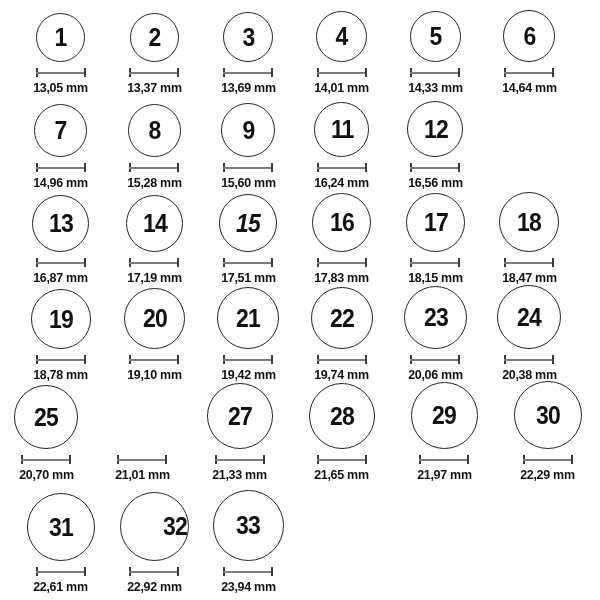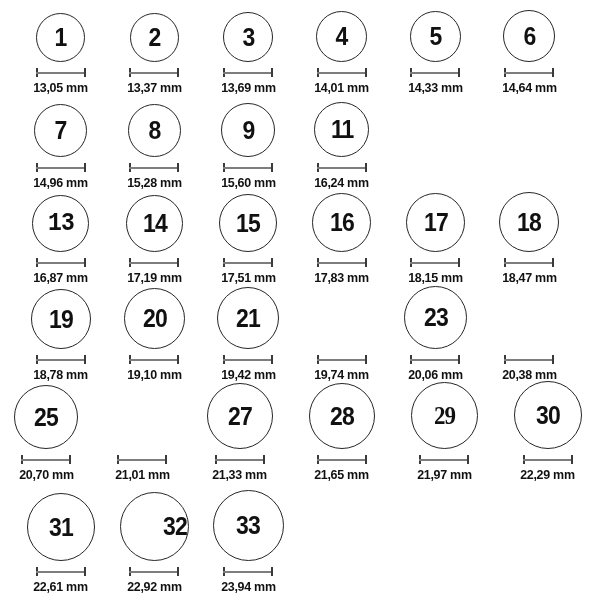--- a/index.html
+++ b/index.html
@@ -188,24 +188,35 @@
       <span class="num">11</span>
     </div>
     <div class="measure">
       <span class="tick tl"></span>
       <span class="rule"></span>
       <span class="tick tr"></span>
     </div>
     <div class="label">16,24 mm</div>
   </div>
 
+  <div class="cell">
+    <div class="circle" style="width: 56px; height: 56px;">
+      <span class="num">12</span>
+    </div>
+    <div class="measure">
+      <span class="tick tl"></span>
+      <span class="rule"></span>
+      <span class="tick tr"></span>
+    </div>
+    <div class="label">16,56 mm</div>
+  </div>
 </div>
     <div class="row" style="height: 95px;">
   <div class="cell">
-    <div class="circle" style="width: 57px; height: 57px; font-family: Liberation Mono, monospace;">
+    <div class="circle" style="width: 57px; height: 57px;">
       <span class="num">13</span>
     </div>
     <div class="measure">
       <span class="tick tl"></span>
       <span class="rule"></span>
       <span class="tick tr"></span>
     </div>
     <div class="label">16,87 mm</div>
   </div>
 
@@ -215,21 +226,21 @@
     </div>
     <div class="measure">
       <span class="tick tl"></span>
       <span class="rule"></span>
       <span class="tick tr"></span>
     </div>
     <div class="label">17,19 mm</div>
   </div>
 
   <div class="cell">
-    <div class="circle" style="width: 58px; height: 58px;">
+    <div class="circle" style="width: 58px; height: 58px; font-style: italic;">
       <span class="num">15</span>
     </div>
     <div class="measure">
       <span class="tick tl"></span>
       <span class="rule"></span>
       <span class="tick tr"></span>
     </div>
     <div class="label">17,51 mm</div>
   </div>
 
@@ -300,20 +311,23 @@
     </div>
     <div class="measure">
       <span class="tick tl"></span>
       <span class="rule"></span>
       <span class="tick tr"></span>
     </div>
     <div class="label">19,42 mm</div>
   </div>
 
   <div class="cell">
+    <div class="circle" style="width: 62px; height: 62px;">
+      <span class="num">22</span>
+    </div>
     <div class="measure">
       <span class="tick tl"></span>
       <span class="rule"></span>
       <span class="tick tr"></span>
     </div>
     <div class="label">19,74 mm</div>
   </div>
 
   <div class="cell">
     <div class="circle" style="width: 63px; height: 63px;">
@@ -321,20 +335,23 @@
     </div>
     <div class="measure">
       <span class="tick tl"></span>
       <span class="rule"></span>
       <span class="tick tr"></span>
     </div>
     <div class="label">20,06 mm</div>
   </div>
 
   <div class="cell">
+    <div class="circle" style="width: 64px; height: 64px;">
+      <span class="num">24</span>
+    </div>
     <div class="measure">
       <span class="tick tl"></span>
       <span class="rule"></span>
       <span class="tick tr"></span>
     </div>
     <div class="label">20,38 mm</div>
   </div>
 </div>
     <div class="row" style="height: 100px; gap: 36px;">
   <div class="cell">
@@ -376,21 +393,21 @@
     </div>
     <div class="measure">
       <span class="tick tl"></span>
       <span class="rule"></span>
       <span class="tick tr"></span>
     </div>
     <div class="label">21,65 mm</div>
   </div>
 
   <div class="cell">
-    <div class="circle" style="width: 67px; height: 67px; font-family: Liberation Serif, serif;">
+    <div class="circle" style="width: 67px; height: 67px;">
       <span class="num">29</span>
     </div>
     <div class="measure">
       <span class="tick tl"></span>
       <span class="rule"></span>
       <span class="tick tr"></span>
     </div>
     <div class="label">21,97 mm</div>
   </div>
 

